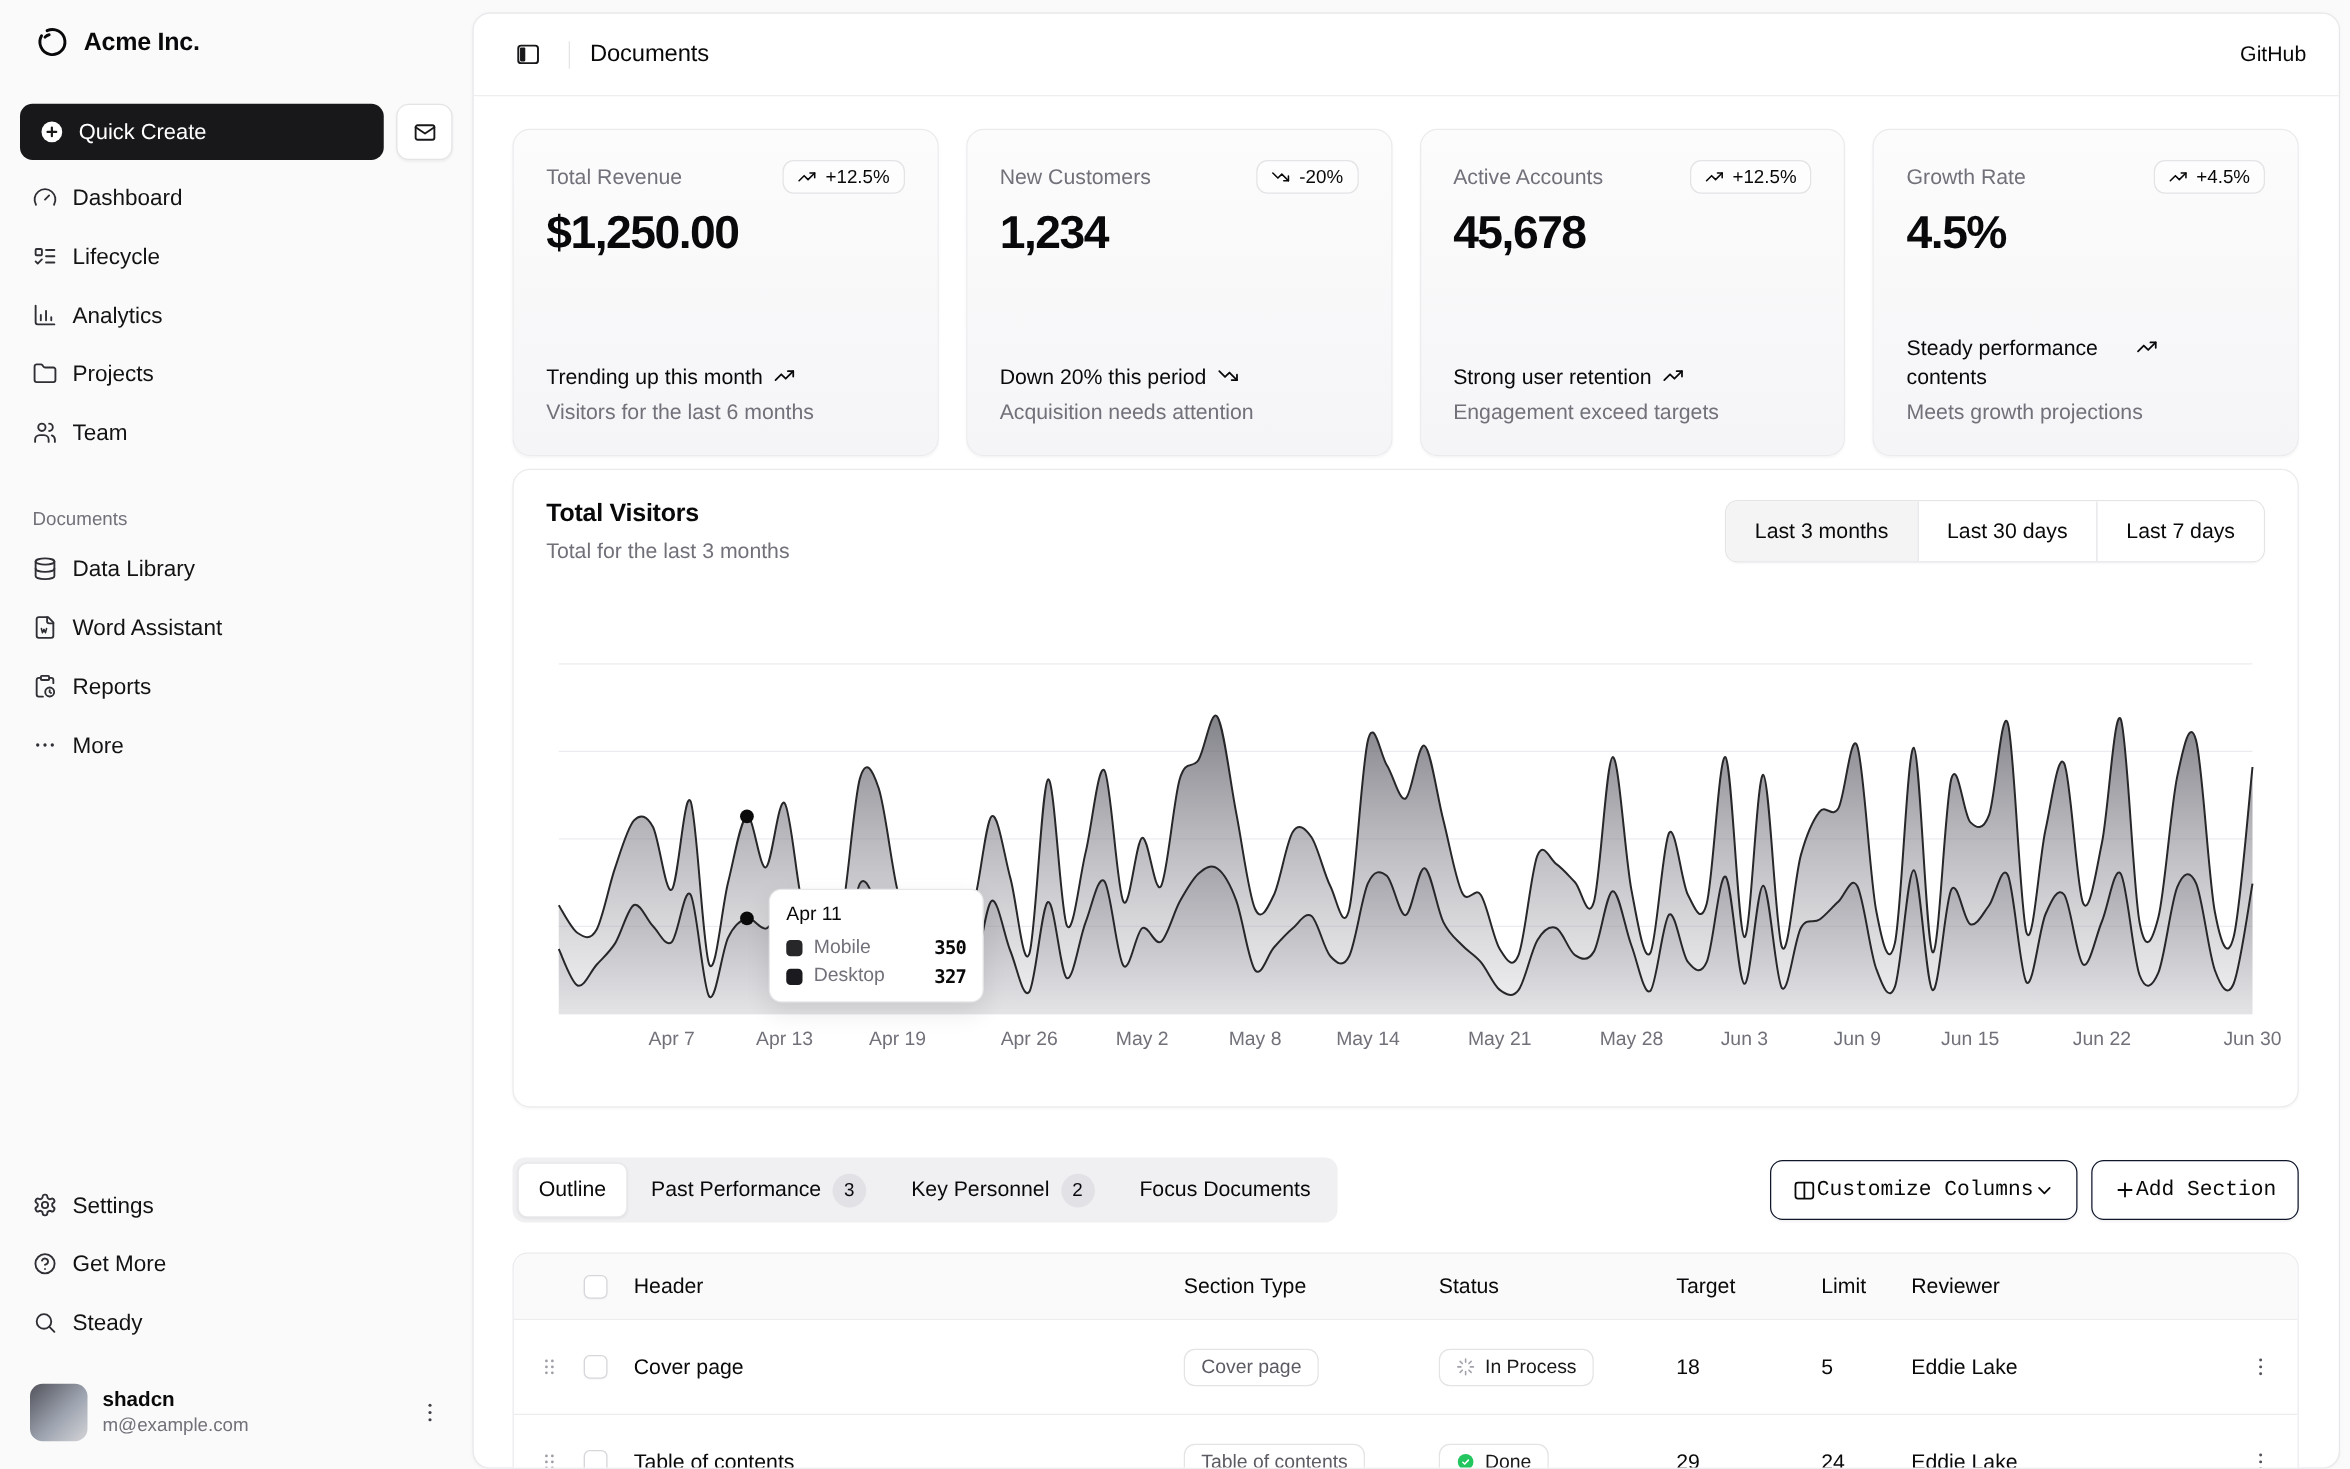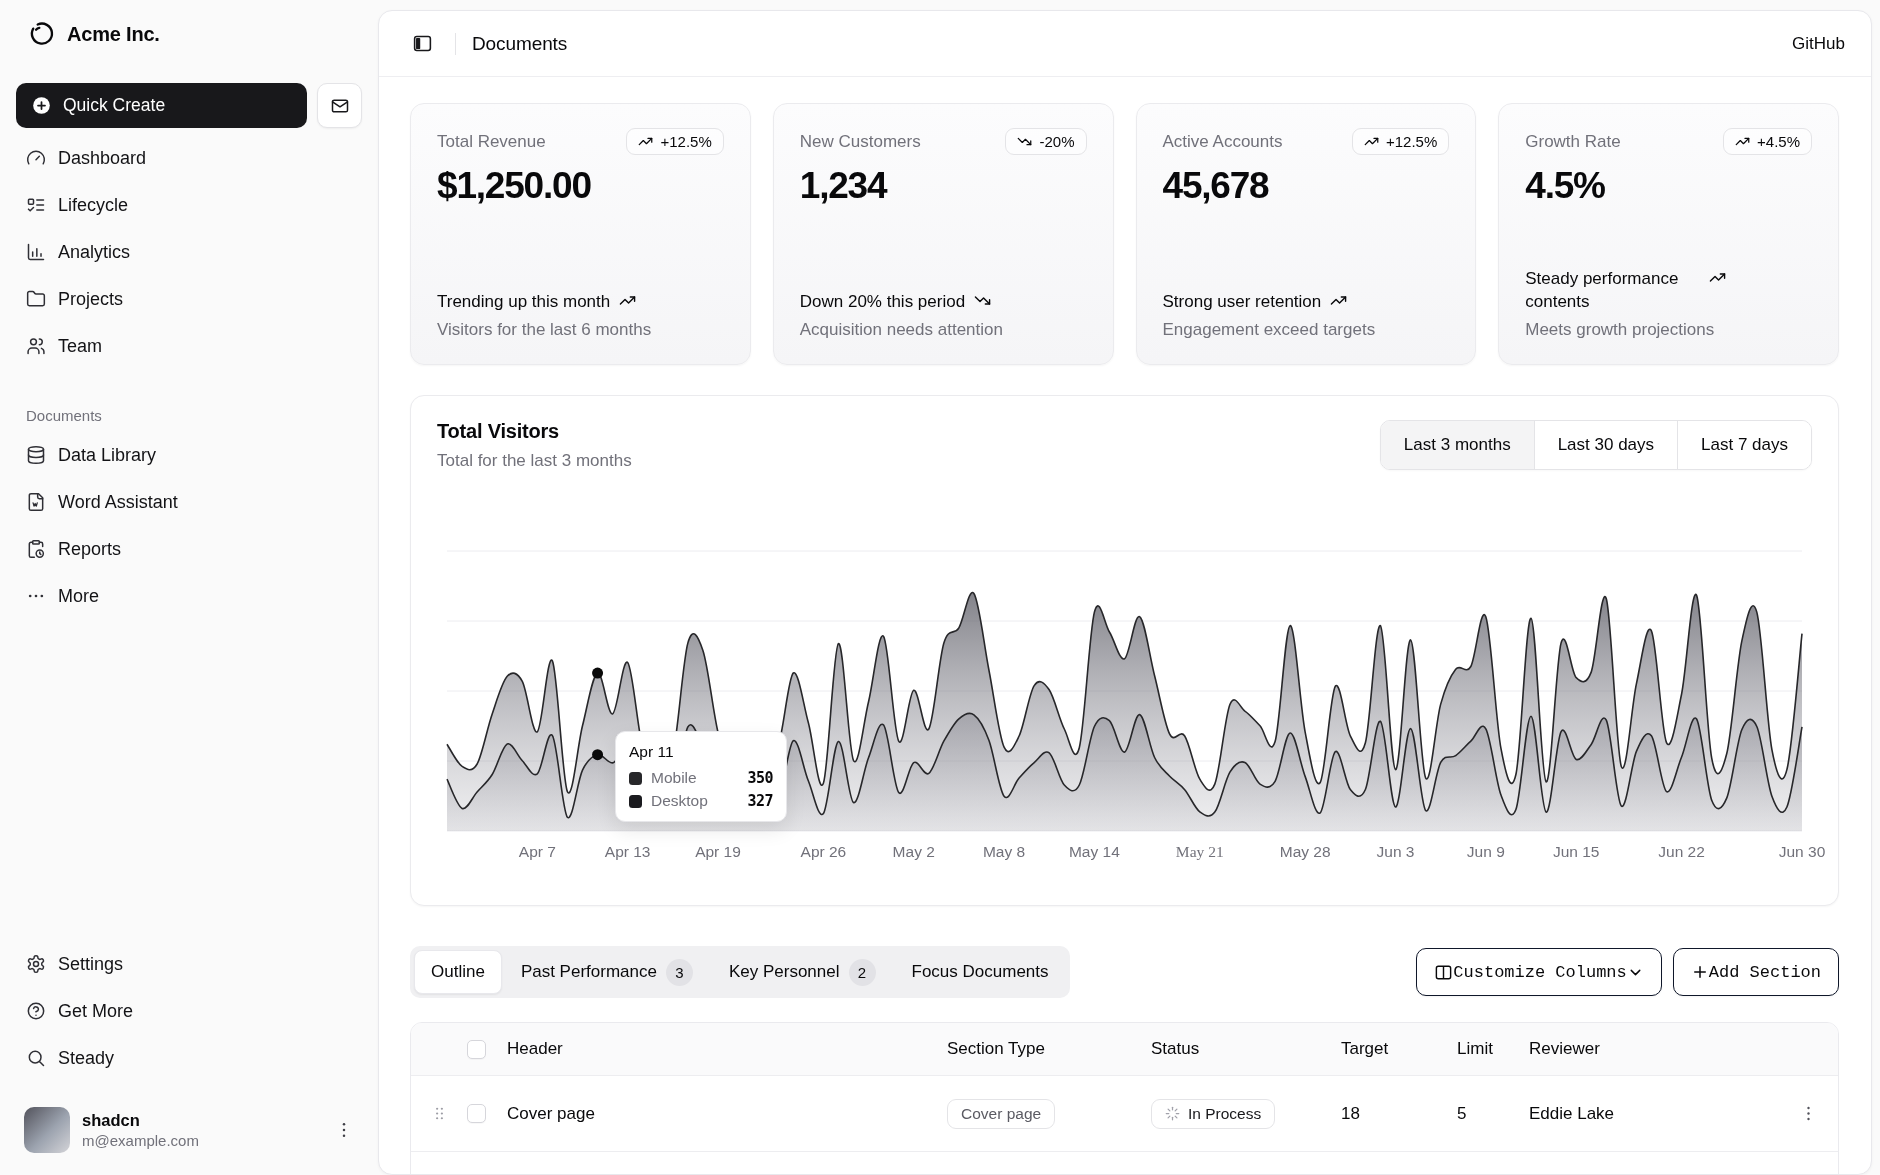--- a/index.html
+++ b/index.html
@@ -42,21 +42,21 @@
 .stat-top{display:flex;justify-content:space-between;align-items:flex-start}
 .stat-label{font-size:17px;color:#71717a;padding-top:4px}
 .badge{display:inline-flex;align-items:center;gap:7px;border:1px solid #e4e4e7;border-radius:9px;padding:4px 11px;font-size:15px;background:rgba(255,255,255,.55);color:#09090b;white-space:nowrap}
 .stat-value{font-size:37px;font-weight:600;letter-spacing:-1.2px;margin-top:10px}
 .stat-foot{margin-top:auto}
 .foot-title{display:flex;gap:9px;font-size:17px;font-weight:500;line-height:23px;align-items:flex-start}
 .foot-title .ic{margin-top:2px}
 .foot-desc{margin-top:7px;font-size:17px;color:#71717a}
 
 
-.chart-card{margin-top:30px;border:1px solid #ebebee;border-radius:14px;padding:24px 26px 26px;position:relative;box-shadow:0 1px 2px rgba(0,0,0,.04);background:#fff}
+.chart-card{margin-top:10px;border:1px solid #ebebee;border-radius:14px;padding:24px 26px 26px;position:relative;box-shadow:0 1px 2px rgba(0,0,0,.04);background:#fff}
 .chart-head{display:flex;justify-content:space-between;align-items:flex-start}
 .chart-title{font-size:20px;font-weight:600;letter-spacing:-.2px}
 .chart-sub{margin-top:8px;font-size:17px;color:#71717a}
 .toggle{display:flex;border:1px solid #e4e4e7;border-radius:10px;overflow:hidden;box-shadow:0 1px 2px rgba(0,0,0,.03)}
 .toggle button{height:48px;padding:0 23px;font-size:17px;font-family:inherit;background:#fff;border:none;border-left:1px solid #e4e4e7;color:#09090b;cursor:pointer;white-space:nowrap}
 .toggle button:first-child{border-left:none}
 .toggle button.active{background:#f4f4f5}
 .chart-wrap{position:relative;margin-top:28px;height:380px}
 .chart-wrap svg{position:absolute;left:0;top:0}
 .x-axis{position:absolute;left:0;top:344px;width:100%;height:24px}
@@ -449,21 +449,21 @@
                 <circle cx="160.55555555555554" cy="255.7" r="5.5" fill="#0a0a0a"></circle>
               </svg>
             <div class="x-axis">
                 <span style="left: 100.333px;">Apr 7</span>
                 <span style="left: 190.667px;">Apr 13</span>
                 <span style="left: 281px;">Apr 19</span>
                 <span style="left: 386.389px;">Apr 26</span>
                 <span style="left: 476.722px;">May 2</span>
                 <span style="left: 567.056px;">May 8</span>
                 <span style="left: 657.389px;">May 14</span>
-                <span style="left: 762.778px; font-family: Liberation Serif, serif;">May 21</span>
+                <span style="left: 762.778px;">May 21</span>
                 <span style="left: 868.167px;">May 28</span>
                 <span style="left: 958.5px;">Jun 3</span>
                 <span style="left: 1048.83px;">Jun 9</span>
                 <span style="left: 1139.17px;">Jun 15</span>
                 <span style="left: 1244.56px;">Jun 22</span>
                 <span style="left: 1365px;">Jun 30</span>
               </div>
             <div class="tooltip">
               <div class="tt-title">Apr 11</div>
               <div class="tt-row">

